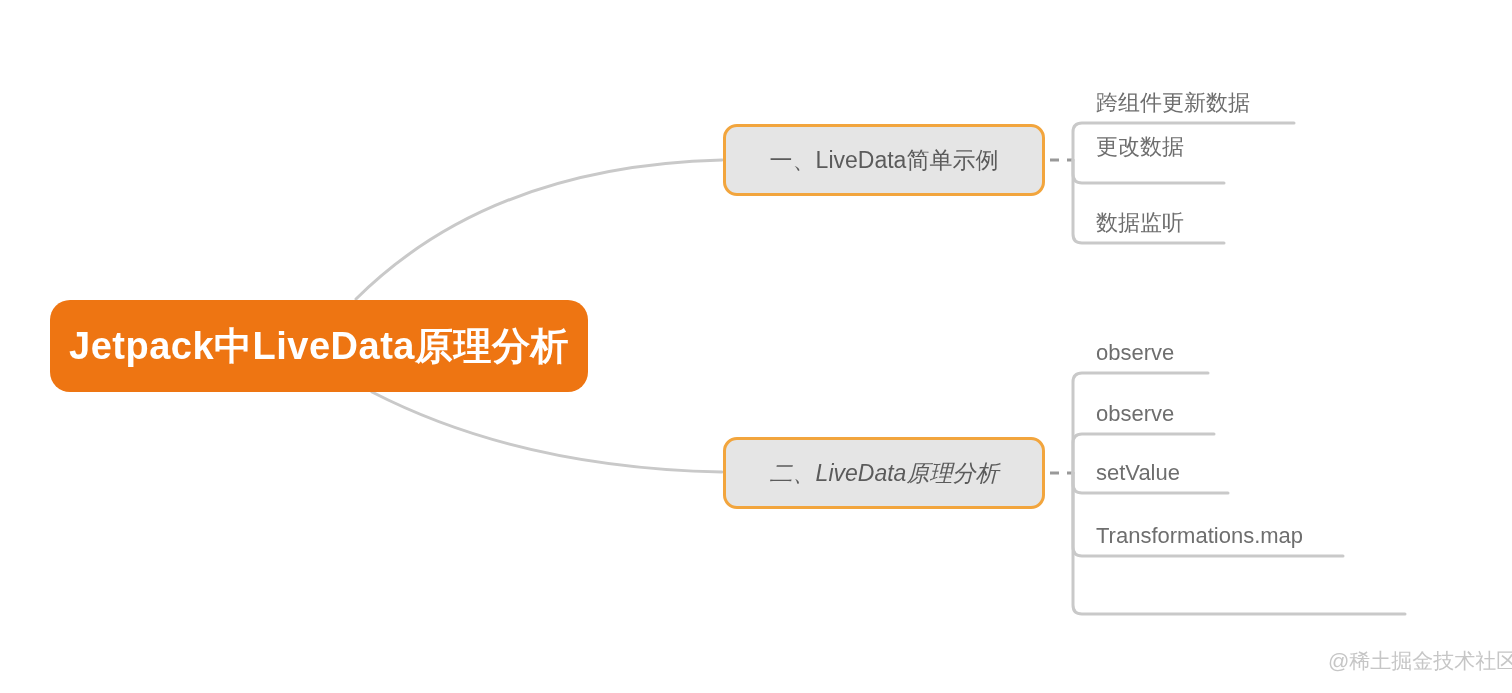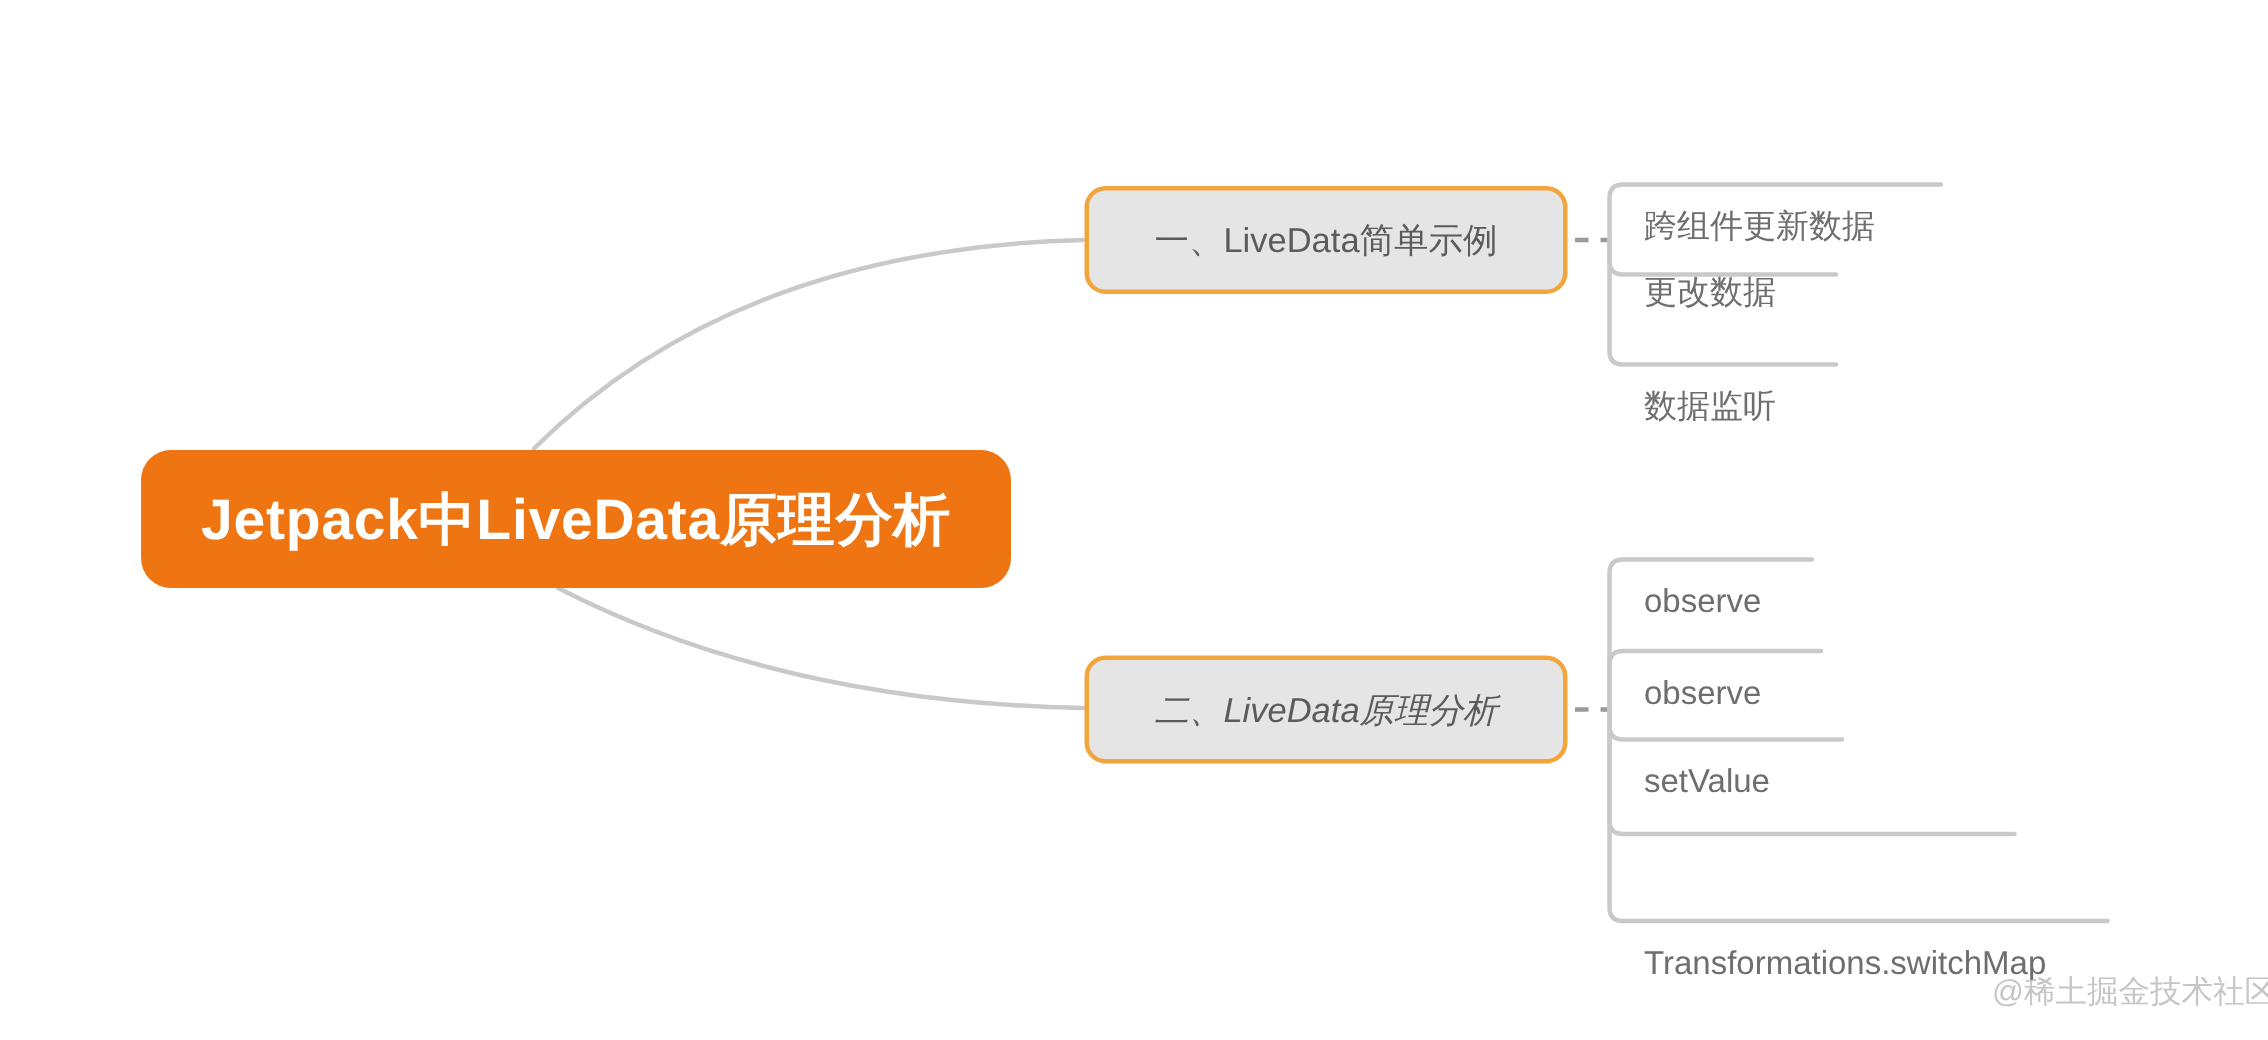--- a/index.html
+++ b/index.html
@@ -16,46 +16,44 @@
     position:relative;
     width:1512px;height:693px;
     background:#ffffff;
     overflow:hidden;
     font-family:"Liberation Sans","DejaVu Sans",sans-serif;
   }
   .connector-layer{position:absolute;left:0;top:0;width:1512px;height:693px;}
   .connector{fill:none;stroke:var(--connector);stroke-width:3;stroke-linecap:round;}
   .dash-link{fill:none;stroke:var(--dash);stroke-width:3;stroke-linecap:butt;stroke-dasharray:9 8;}
   .root-topic{
-    position:absolute;left:50px;top:300px;width:580px;height:92px;
+    position:absolute;left:50px;top:300px;width:538px;height:92px;
     background:var(--root-fill);
     border-radius:20px;
     display:flex;align-items:center;justify-content:center;
     color:#ffffff;font-size:38px;font-weight:600;
     letter-spacing:0.5px;
     cursor:pointer;
-    margin-left:44px;
   }
   .branch-topic{
     position:absolute;left:723px;width:322px;height:72px;
     box-sizing:border-box;
     background:#e5e5e5;
     border:3px solid var(--branch-border);
     border-radius:14px;
     display:flex;align-items:center;justify-content:center;
     color:var(--branch-text);font-size:23px;font-weight:400;
     cursor:pointer;
   }
   .branch-1{top:124px;}
   .branch-2{top:437px;font-style:italic;}
   .subtopic{
     position:absolute;left:1096px;height:30px;line-height:30px;
     color:var(--child-text);font-size:22px;white-space:nowrap;
     cursor:pointer;
-    margin-top:48px;
   }
   .watermark{
     position:absolute;left:1328px;top:647px;
     color:var(--watermark-text);font-size:21px;white-space:nowrap;
   }
 </style>
 </head>
 <body>
 
 <div class="canvas">
@@ -87,17 +85,17 @@
     <span>二、LiveData原理分析</span>
   </div>
 
   <div class="subtopic" style="top:88px">跨组件更新数据</div>
   <div class="subtopic" style="top:132px">更改数据</div>
   <div class="subtopic" style="top:208px">数据监听</div>
 
   <div class="subtopic" style="top:338px">observe</div>
   <div class="subtopic" style="top:399px">observe</div>
   <div class="subtopic" style="top:458px">setValue</div>
-  <div class="subtopic" style="top:579px">Transformations.switchMap</div>
+  <div class="subtopic" style="top:521px">Transformations.map</div>
 
   <div class="watermark">@稀土掘金技术社区</div>
 
 </div>
 
 </body></html>

